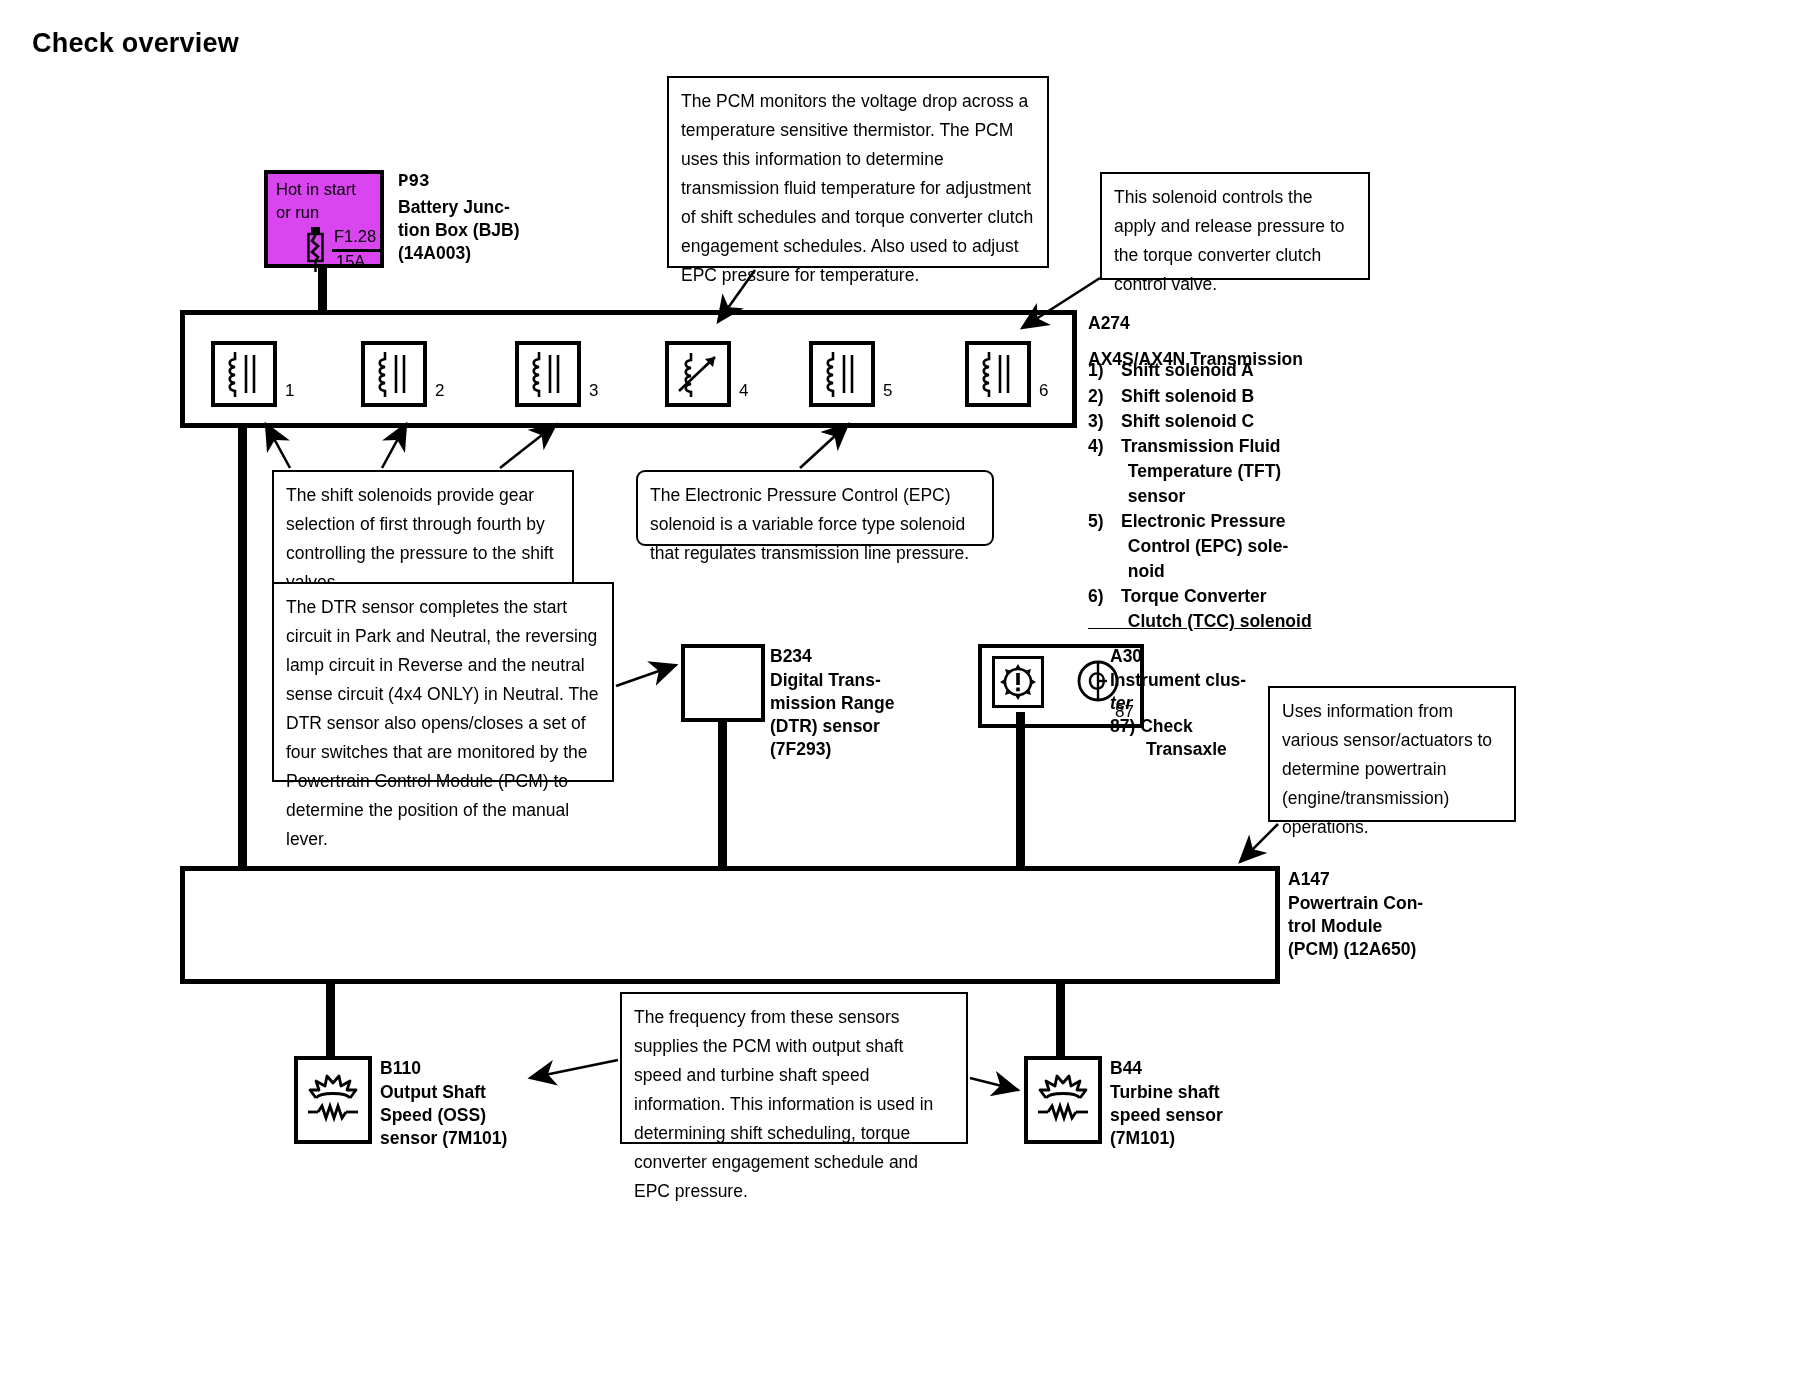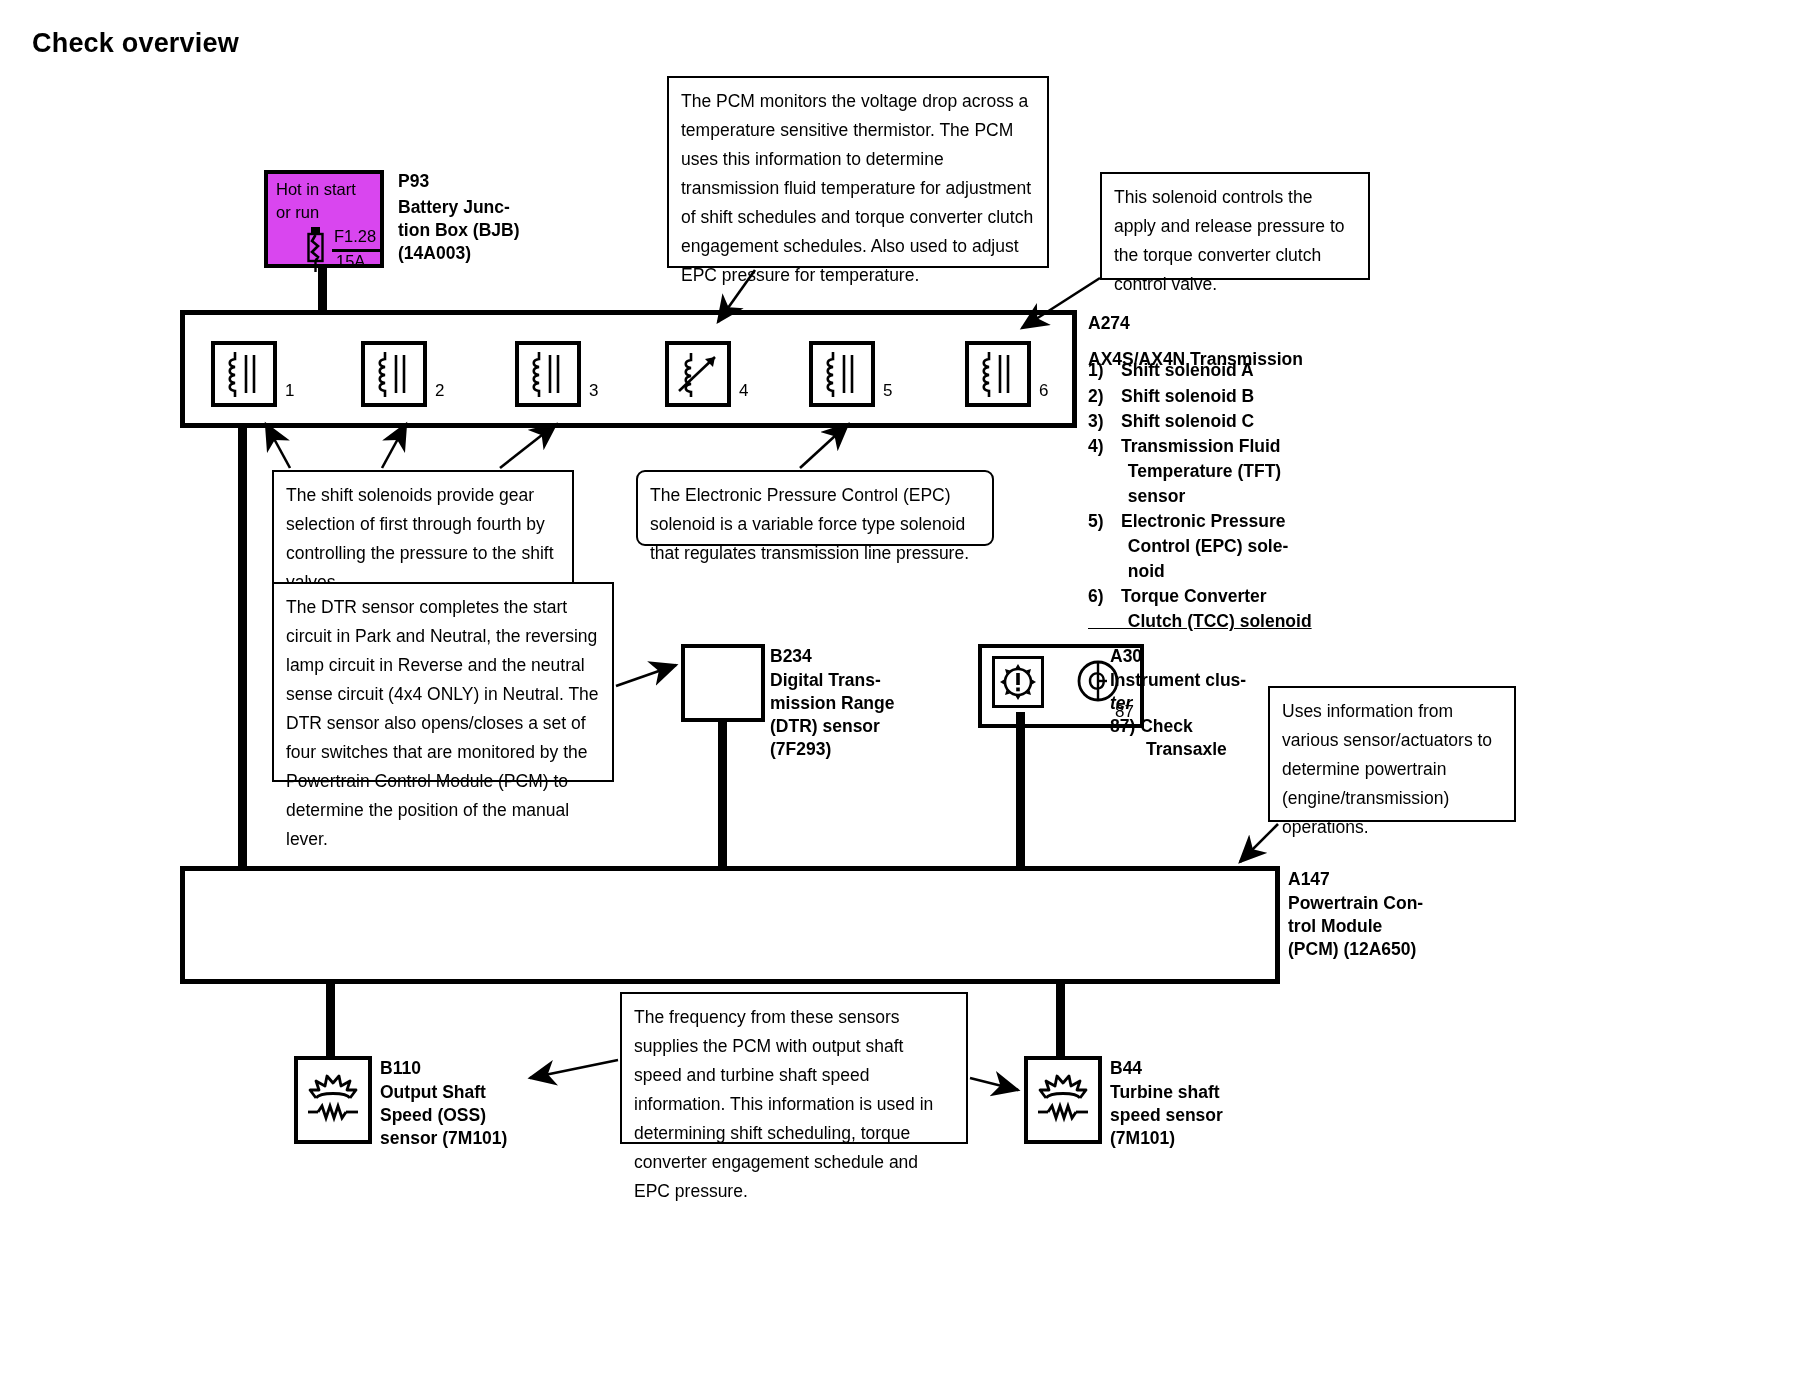--- a/index.html
+++ b/index.html
@@ -49,21 +49,21 @@
     <rect x="9" y="0" width="9" height="7" fill="#000"></rect>
     <rect x="6.5" y="7" width="14" height="27" fill="none" stroke="#000" stroke-width="2.4"></rect>
     <path d="M13.5 8 L10 14 L16 19 L10 25 L16 30 L13.5 34" fill="none" stroke="#000" stroke-width="2.6"></path>
     <line x1="13.5" y1="34" x2="13.5" y2="45" stroke="#000" stroke-width="2.4"></line>
   </svg>
 </div>
 <div class="abs small-txt" style="left:334px;top:225px;text-align:center;">F1.28</div>
 <div class="abs" style="left:332px;top:249px;width:52px;height:2.5px;background:#000;"></div>
 <div class="abs small-txt" style="left:336px;top:250px;">15A</div>
 
-<div class="abs lbl" style="left:398px;top:168px;">P93</div>
+<div class="abs lbl" style="left:398px;top:168px;font-family:Liberation Mono, monospace;">P93</div>
 <div class="abs lbl" style="left:398px;top:194px;">Battery Junc-</div>
 <div class="abs lbl" style="left:398px;top:217px;">tion Box (BJB)</div>
 <div class="abs lbl" style="left:398px;top:240px;">(14A003)</div>
 
 <div class="abs callout" style="left:667px;top:76px;width:382px;height:192px;">
   <p>The PCM monitors the voltage drop across a temperature sensitive thermistor. The PCM uses this information to determine transmission fluid temperature for adjustment of shift schedules and torque converter clutch engagement schedules. Also used to adjust EPC pressure for temperature.</p>
 </div>
 
 <div class="abs callout" style="left:1100px;top:172px;width:270px;height:108px;">
   <p>This solenoid controls the apply and release pressure to the torque converter clutch control valve.</p>

